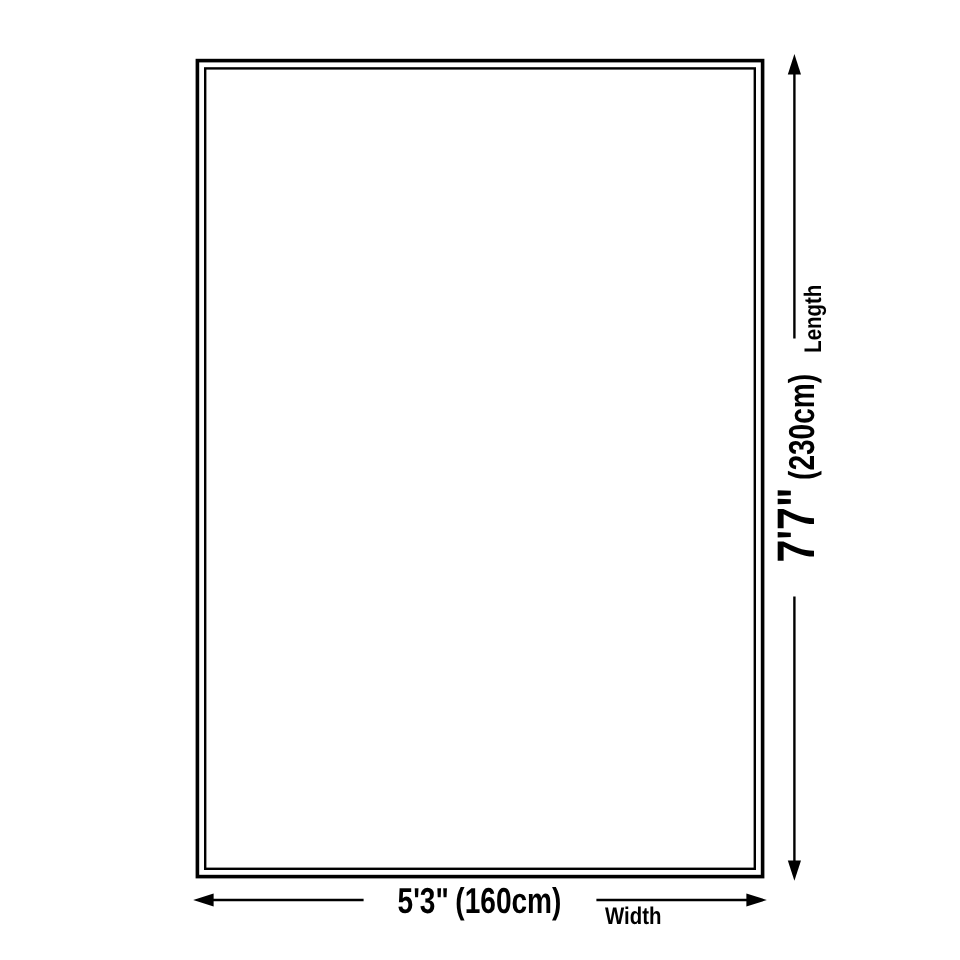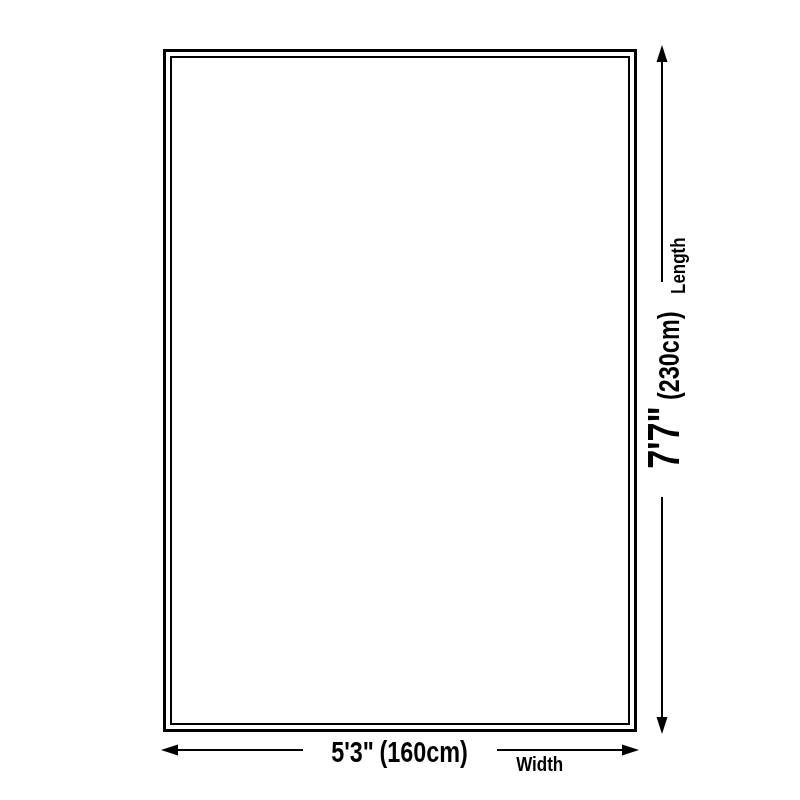--- a/index.html
+++ b/index.html
@@ -68,21 +68,21 @@
     line-height: 44px;
   }
   .wid-main .imperial { font-size: 30px; }
   .wid-main .metric   { font-size: 30px; margin-left: 7px; }
   .axis-label {
     width: 80px; height: 20px;
     line-height: 20px;
     font-size: 20px;
   }
   .len-axis { left: 638px; top: 256px; }
-  .wid-axis { left: 500px; top: 754px; text-decoration: underline; }
+  .wid-axis { left: 488px; top: 754px; text-decoration: underline; }
 </style>
 </head>
 <body>
 
 <div class="stage">
 
   <div class="rug-outer">
     <div class="rug-inner"></div>
   </div>
 

